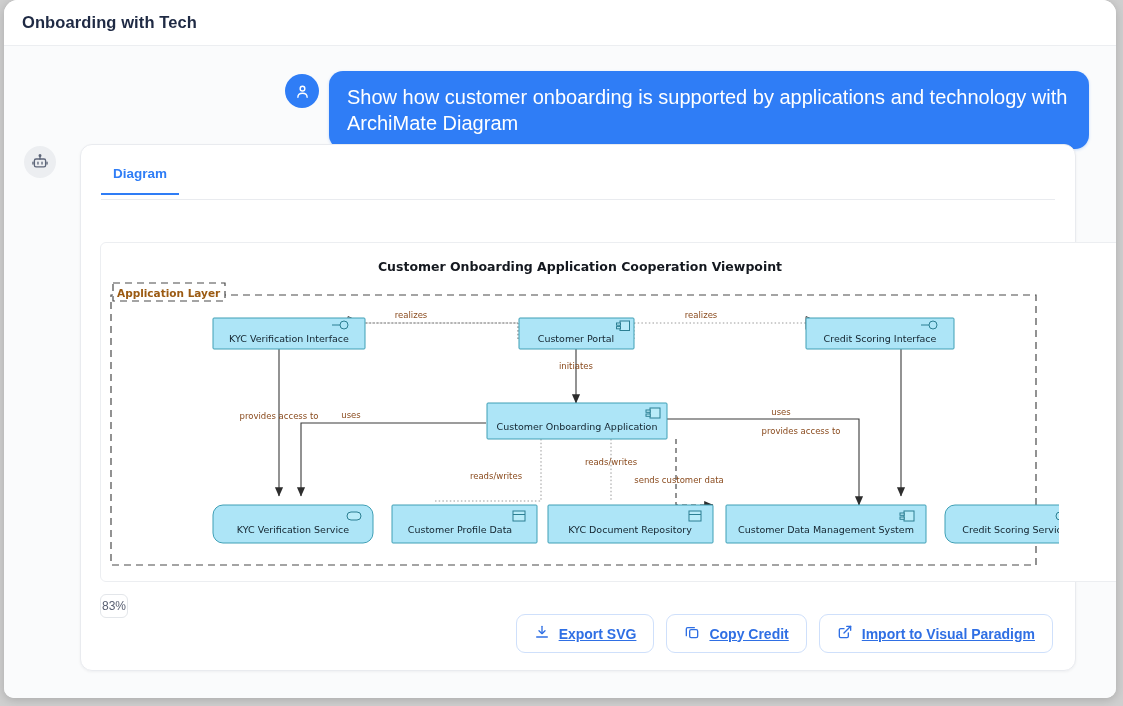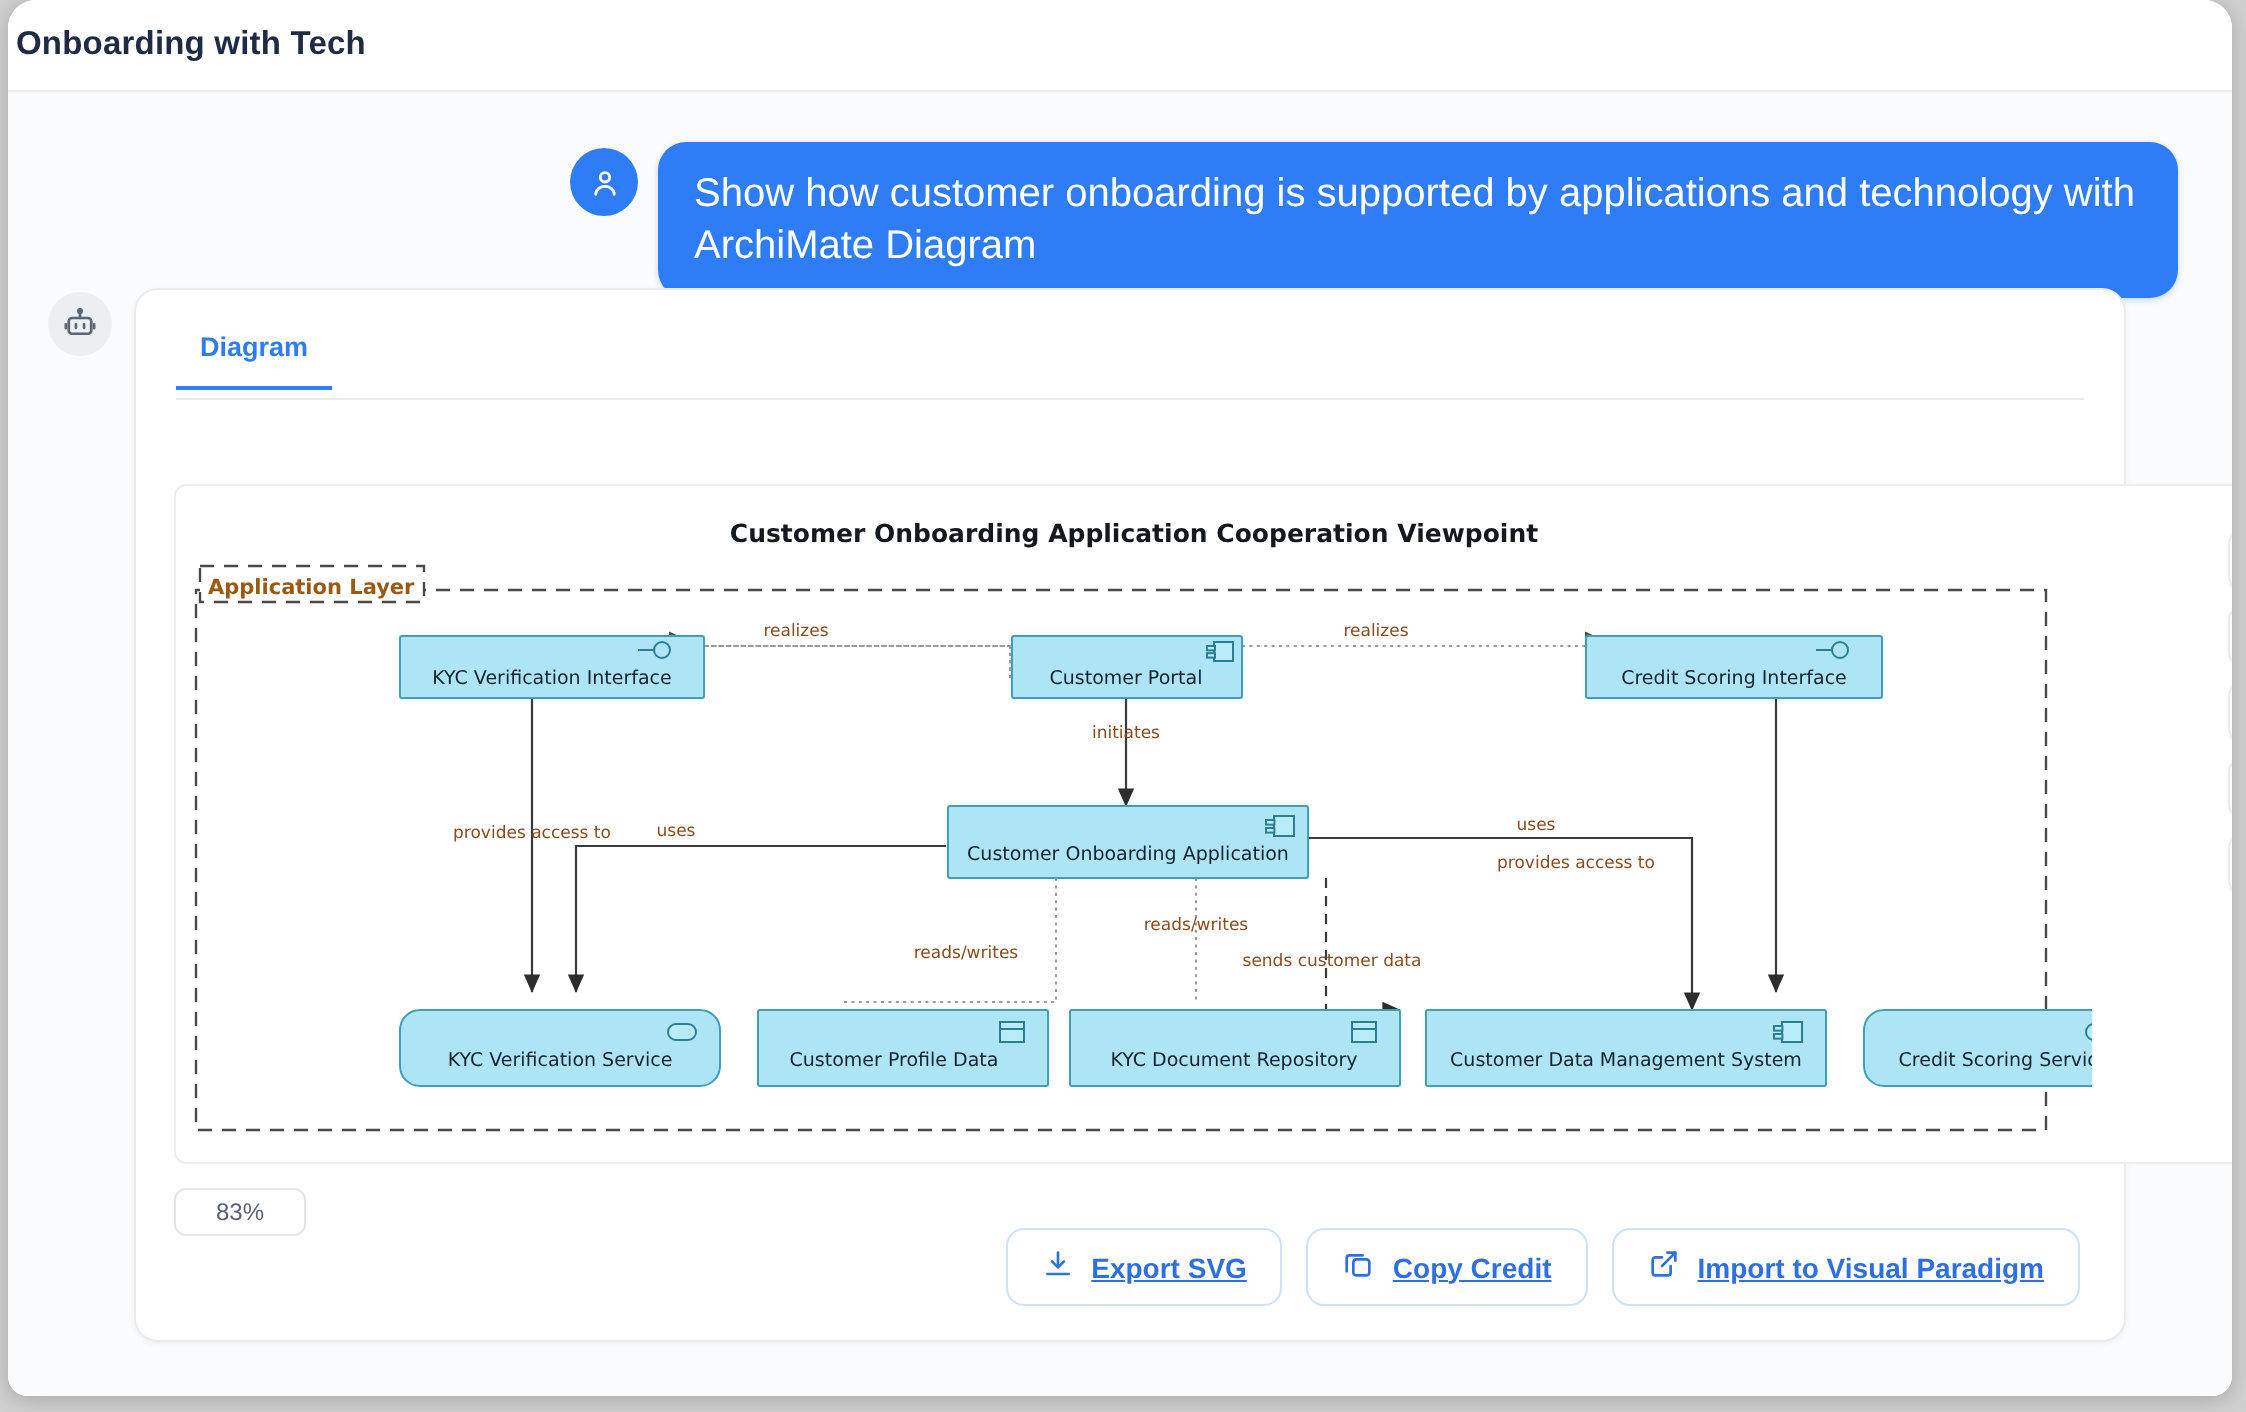--- a/index.html
+++ b/index.html
@@ -20,21 +20,21 @@
   }
   
   .titlebar {
     position: absolute; left: 0; top: 0;
     width: 100%; height: 46px;
     background: #ffffff;
     border-bottom: 1px solid #eceef1;
     display: flex; align-items: center;
   }
   .titlebar .title {
-    margin-left: 4px;
+    margin-left: 18px;
     font-size: 16.5px; font-weight: 700;
     color: #1f2a44; letter-spacing: .1px;
   }
   
   .body-area {
     position: absolute; left: 0; top: 46px;
     width: 100%; height: 652px;
     background: #fafbfc;
   }
   
@@ -62,21 +62,21 @@
   }
   
   .avatar-bot {
     position: absolute; left: 20px; top: 100px;
     width: 32px; height: 32px; border-radius: 50%;
     background: #eceef1;
     display: flex; align-items: center; justify-content: center;
   }
   
   .card {
-    position: absolute; left: 63px; top: 98px;
+    position: absolute; left: 76px; top: 98px;
     width: 996px; height: 527px;
     background: #ffffff;
     border: 1px solid #e9ebef;
     border-radius: 12px;
     box-shadow: 0 1px 3px rgba(16,24,40,0.05);
   }
   .tabs {
     position: relative;
     height: 40px;
     margin: 15px 20px 0 20px;
@@ -100,21 +100,21 @@
     background: #ffffff;
     border: 1px solid #eceef1;
     border-radius: 6px;
     overflow: hidden;
   }
   .zoom-badge {
     position: absolute; left: 19px; top: 449px;
     background: #ffffff; border: 1px solid #e3e6ea;
     border-radius: 6px;
     font-size: 12px; color: #596073;
-    padding: 4px 20px;
+    padding: 4px 1px;
   }
   
   .dg-toolbar {
     position: absolute; right: 12px; top: 22px;
     display: flex; flex-direction: column; gap: 8px;
     z-index: 6;
   }
   .dg-btn {
     width: 30px; height: 30px;
     background: #ffffff;

